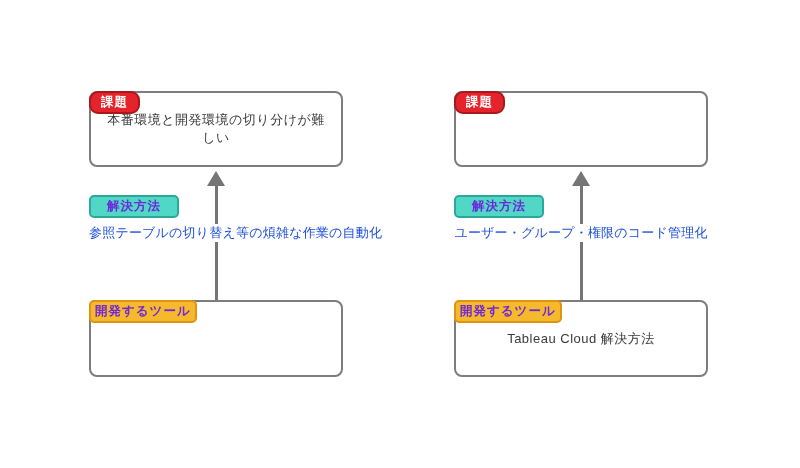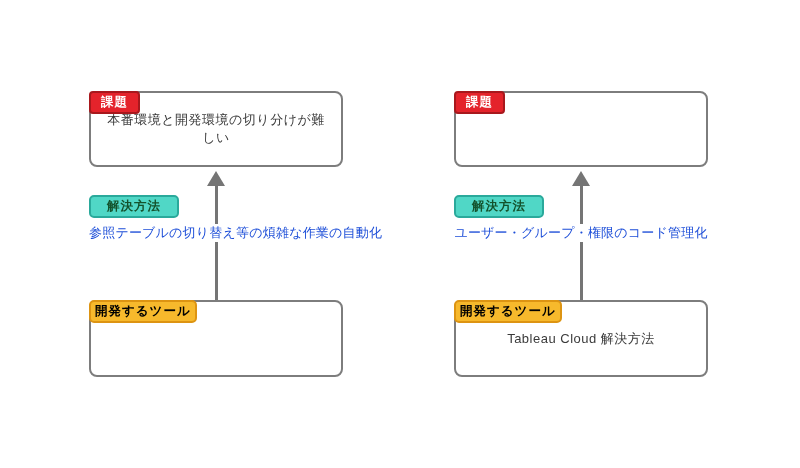--- a/index.html
+++ b/index.html
@@ -43,49 +43,49 @@
     line-height: 18px;
     padding: 0 10px;
     letter-spacing: 0.5px;
   }
 
   .badge {
     font-weight: bold;
     font-size: 12.5px;
     line-height: 19px;
     white-space: nowrap;
-    border-radius: 4px;
+    border-radius: 9px;
     z-index: 4;
     letter-spacing: 1px;
   }
   .corner-badge {
     position: absolute;
     top: -2px;
     left: -2px;
   }
   .issue-badge {
     background: #e4232b;
     border: 2px solid #a8181d;
     color: #ffffff;
     padding: 0 10px;
   }
   .solution-badge {
     position: absolute;
     top: 104px;
     left: 0;
     background: #50d7c6;
     border: 2px solid #2aa99b;
-    color: #14532d;
+    color: #6d28d9;
     padding: 0 16px;
     border-radius: 5px;
   }
   .tool-badge {
     background: #f7b92c;
     border: 2px solid #dd9412;
-    color: #000000;
+    color: #6d28d9;
     padding: 0 4px;
     border-radius: 5px;
   }
 
   .solution-text {
     position: absolute;
     top: 133px;
     left: 0;
     width: 100%;
     text-align: center;

